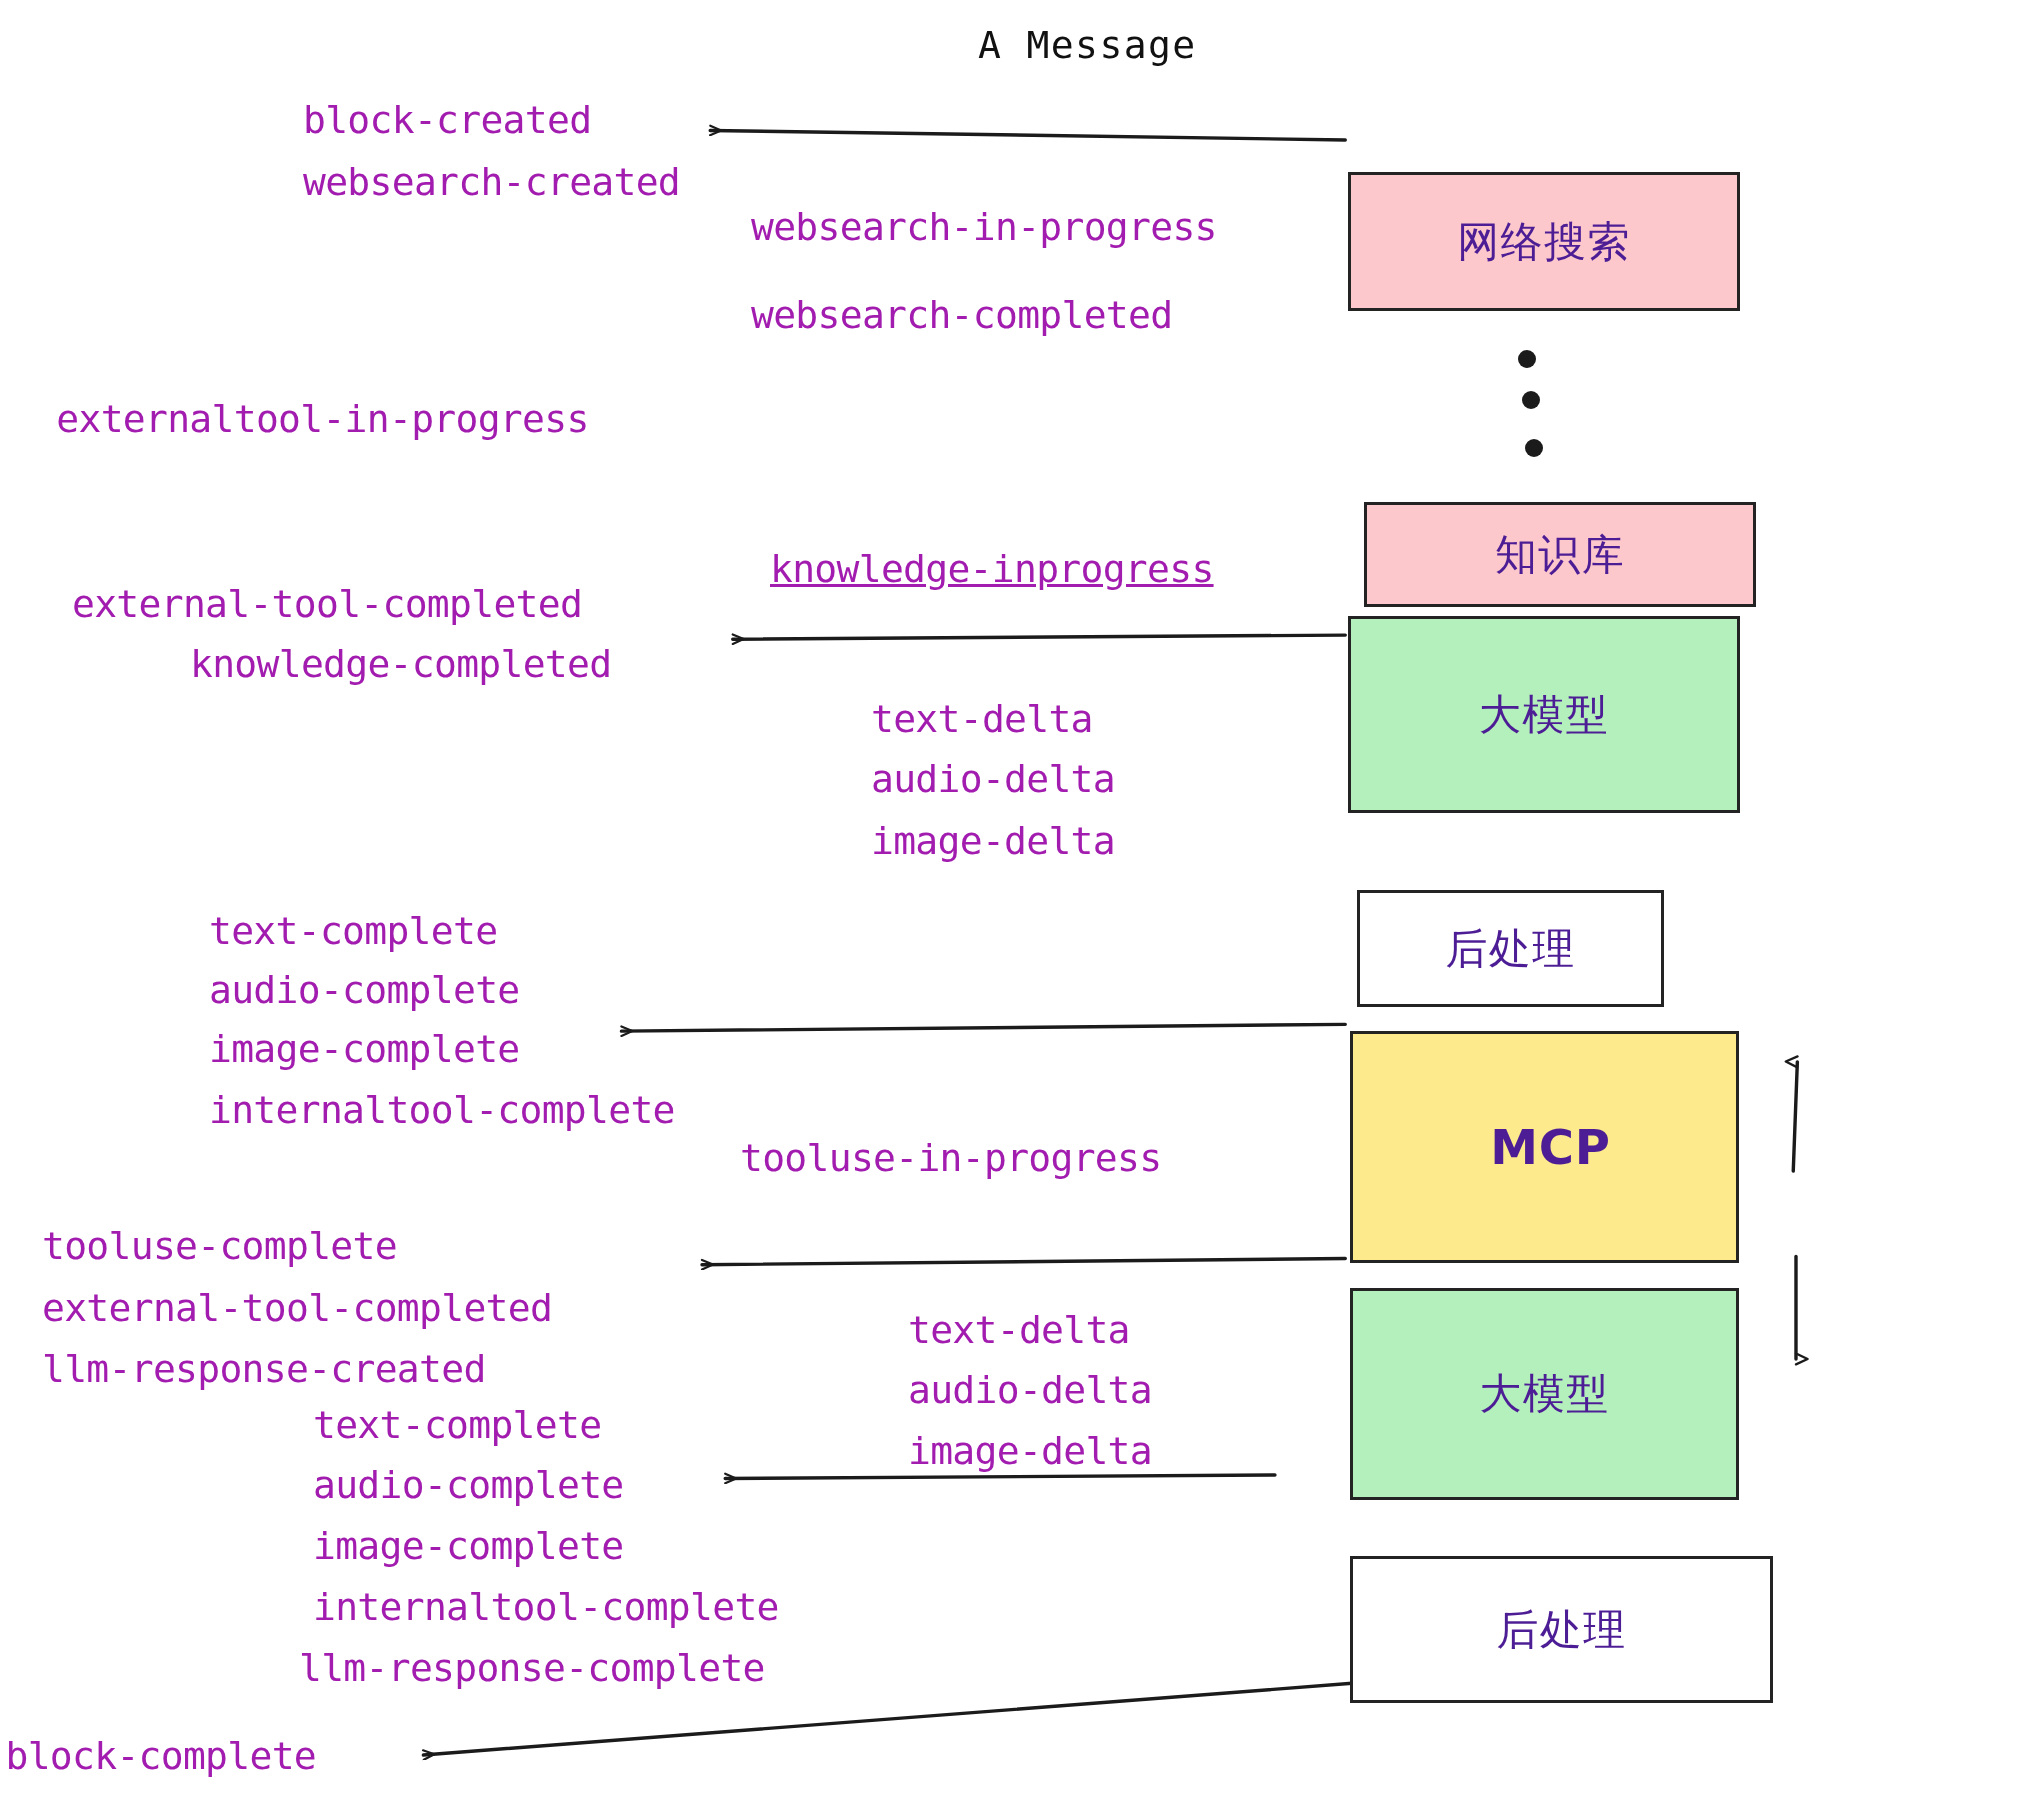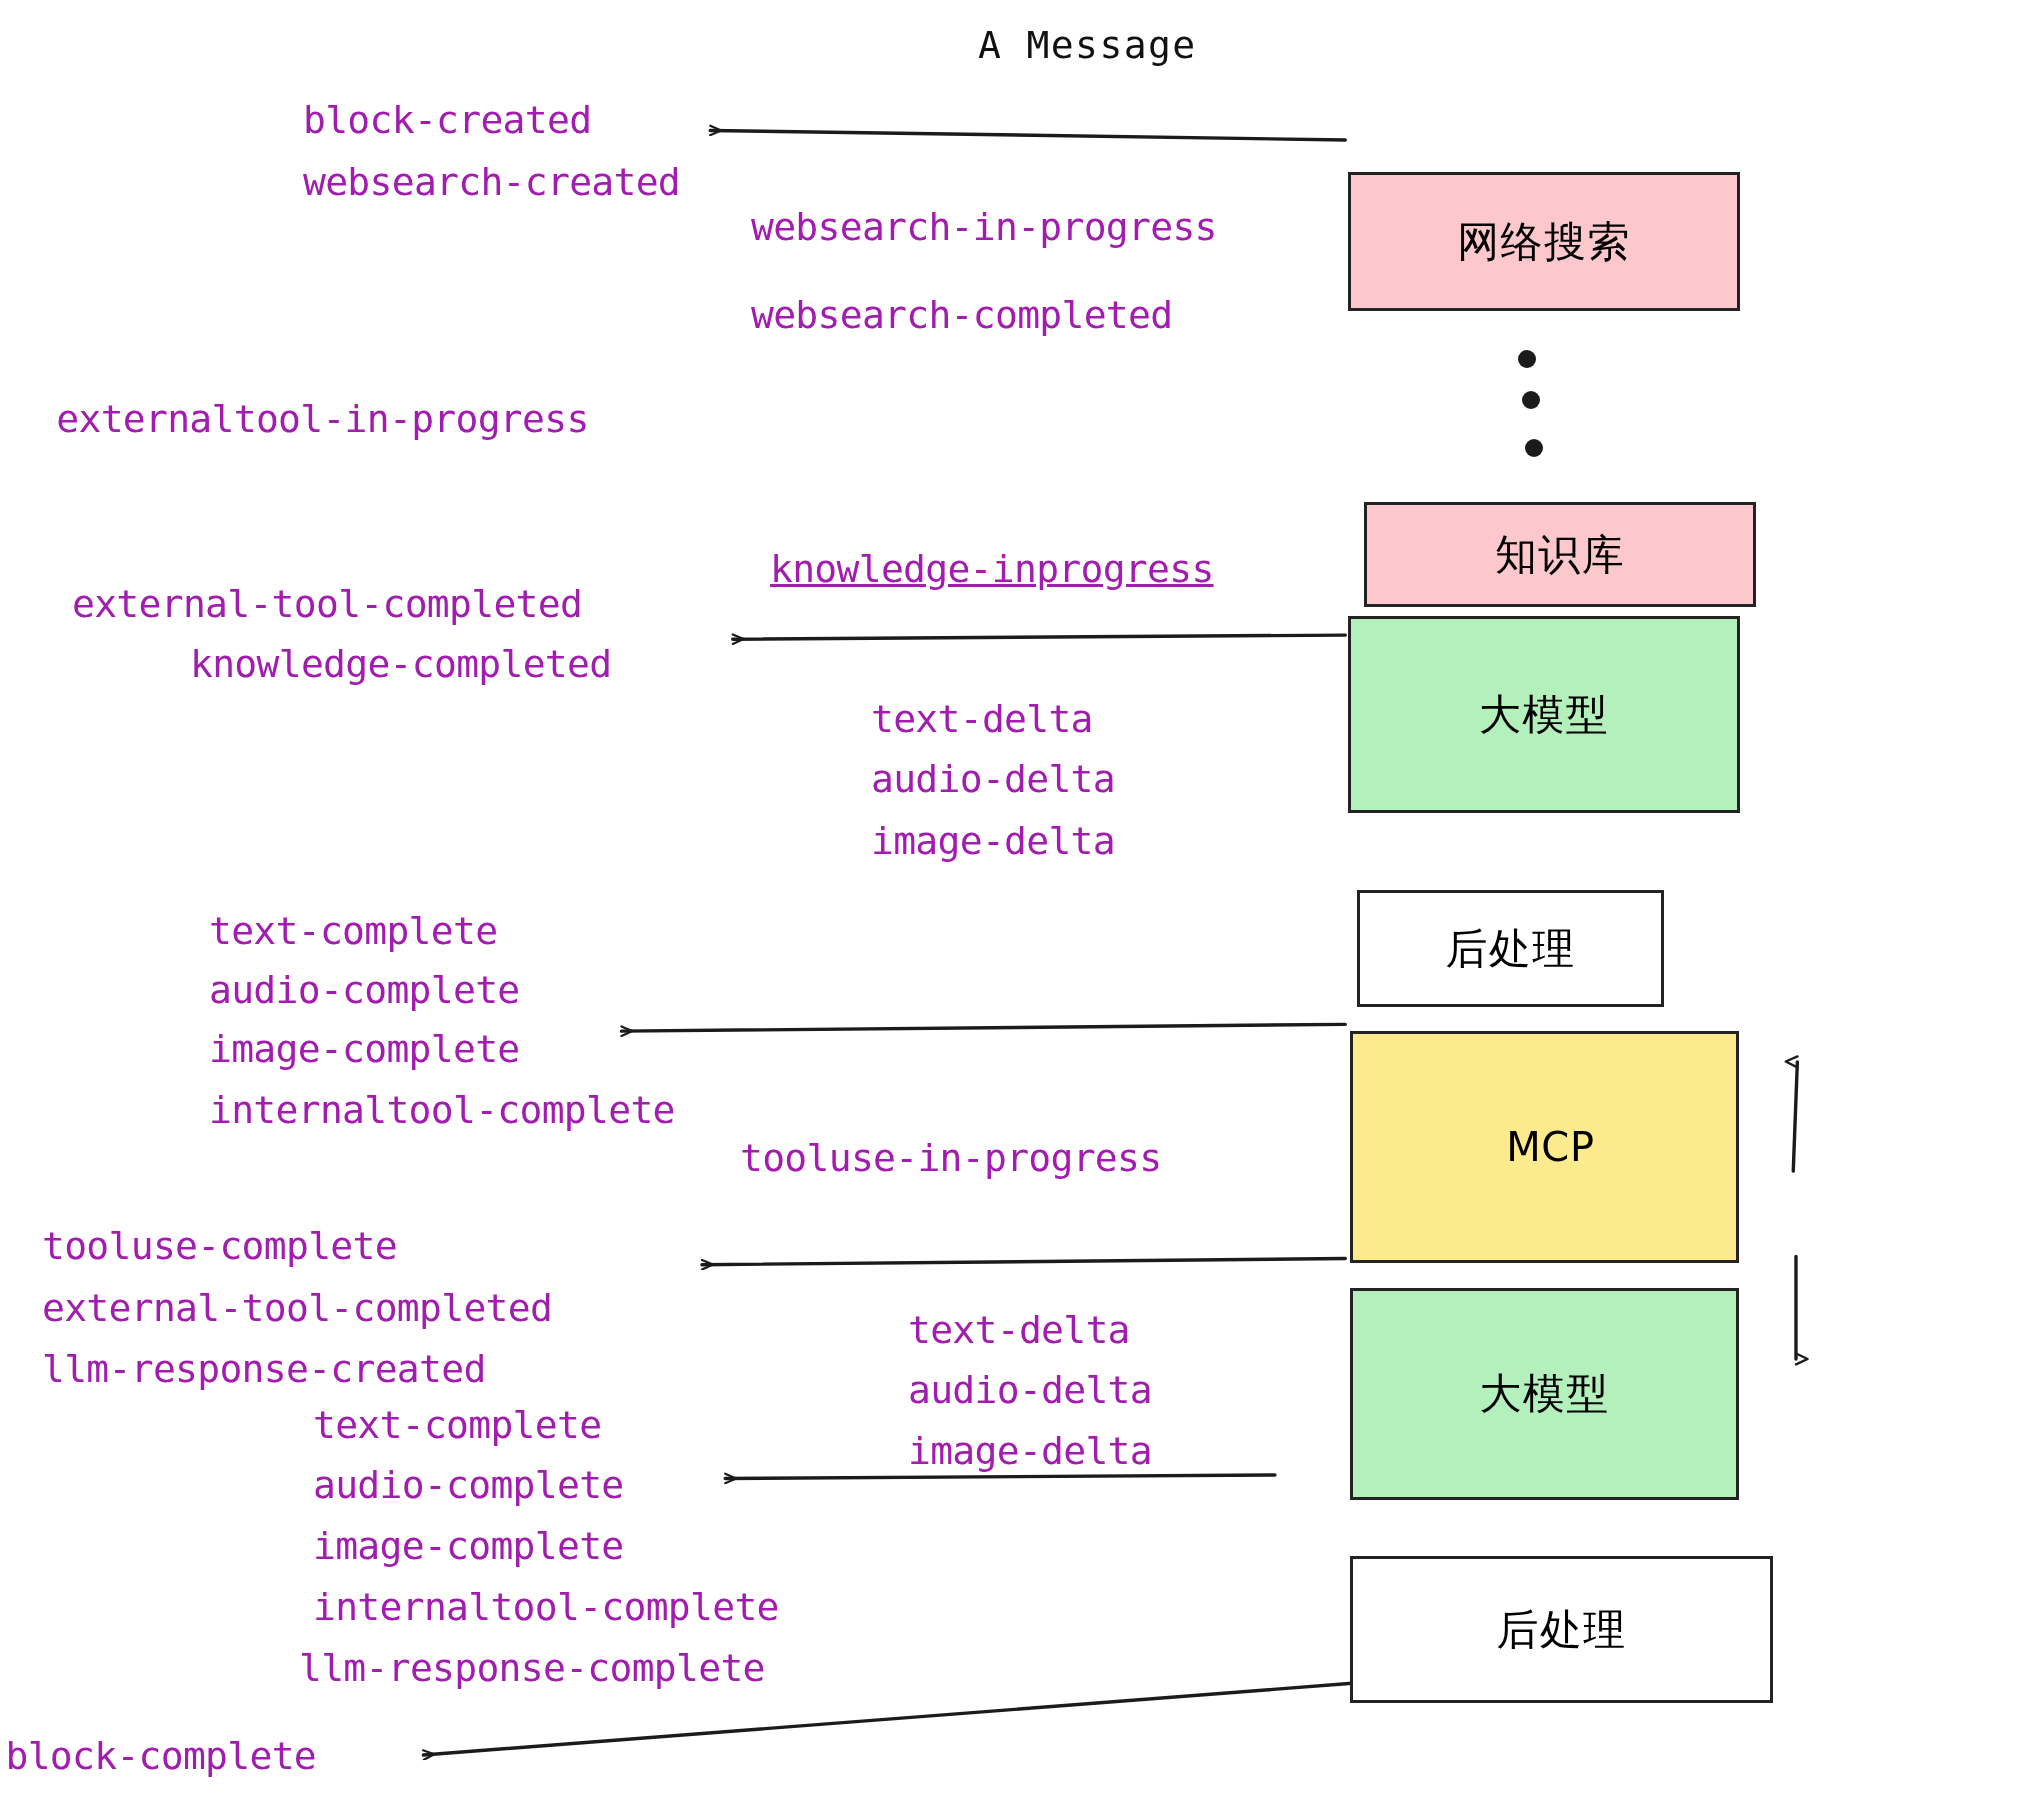--- a/index.html
+++ b/index.html
@@ -37,29 +37,29 @@
     letter-spacing: 1.4px;
   }
   
   .box {
     position: absolute;
     box-sizing: border-box;
     border: 3.4px solid #232323;
     display: flex;
     align-items: center;
     justify-content: center;
-    color: #000000;
+    color: #4c1d95;
     font-family: "DejaVu Sans", "Liberation Sans", sans-serif;
     font-size: 42px;
     letter-spacing: 1.4px;
   }
   .box.mcp-label {
     font-family: "DejaVu Sans", "Liberation Sans", sans-serif;
-    font-size: 40px;
-    font-weight: 400;
+    font-size: 48px;
+    font-weight: 700;
     letter-spacing: 0.7px;
     padding-left: 12px;
   }
   
   .side-label {
     position: absolute;
     white-space: nowrap;
     color: #111111;
     font-family: "DejaVu Sans", "Liberation Sans", sans-serif;
     font-size: 42px;

